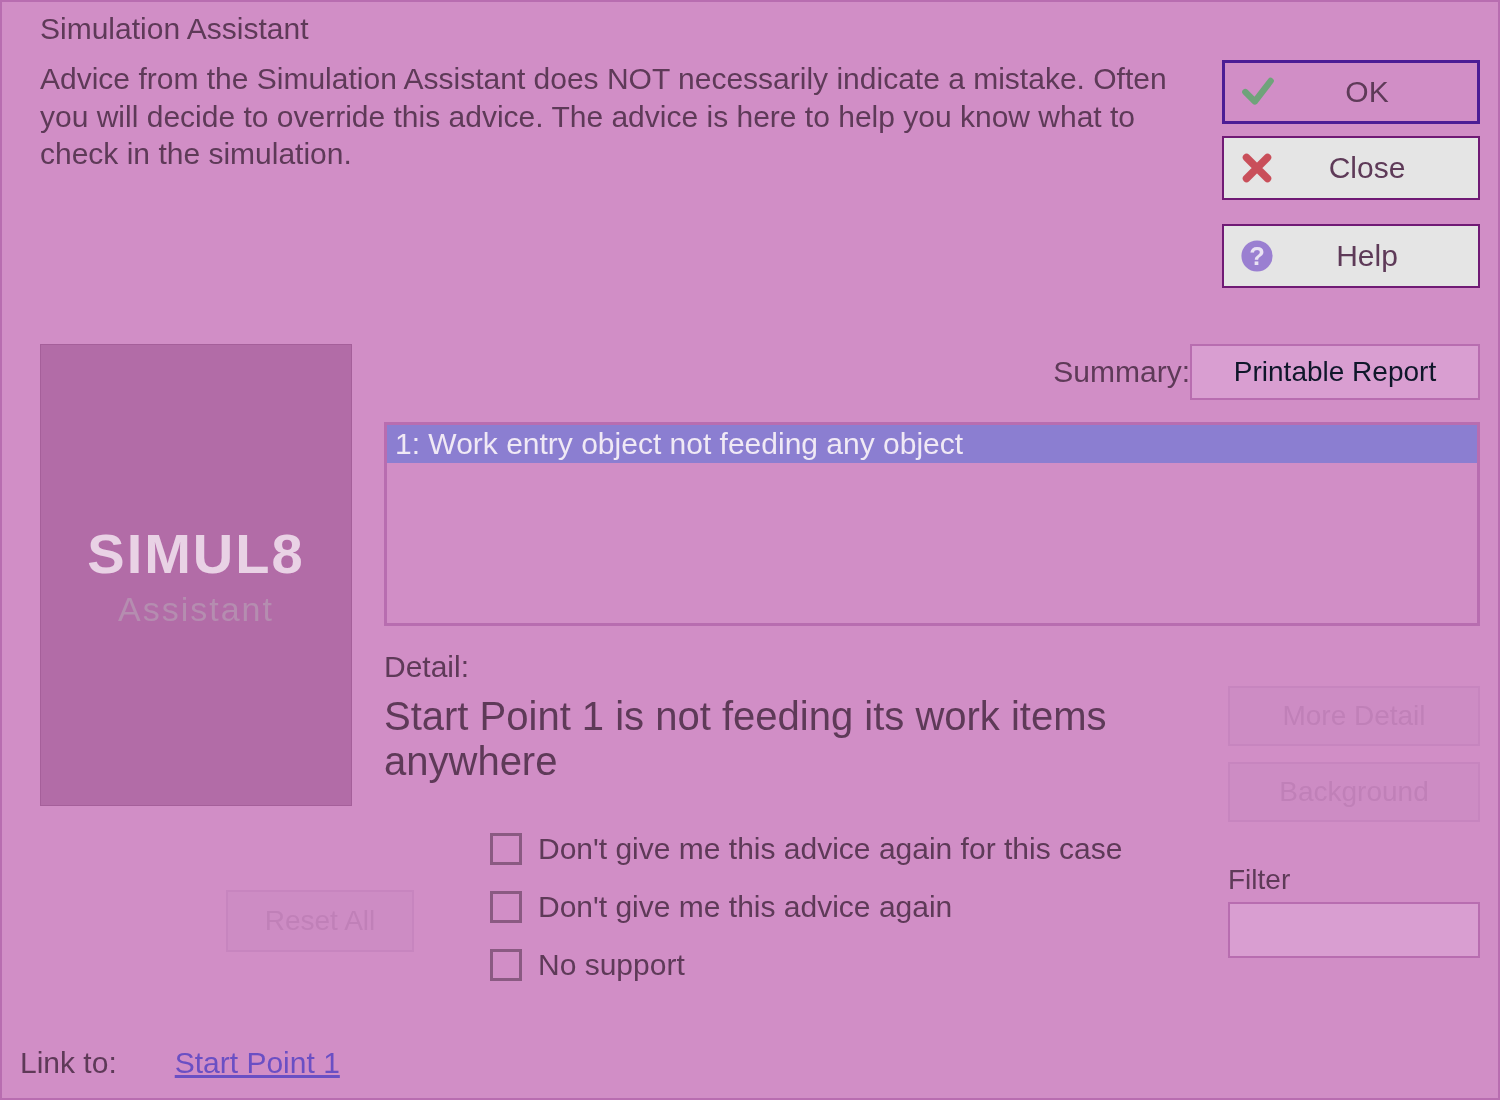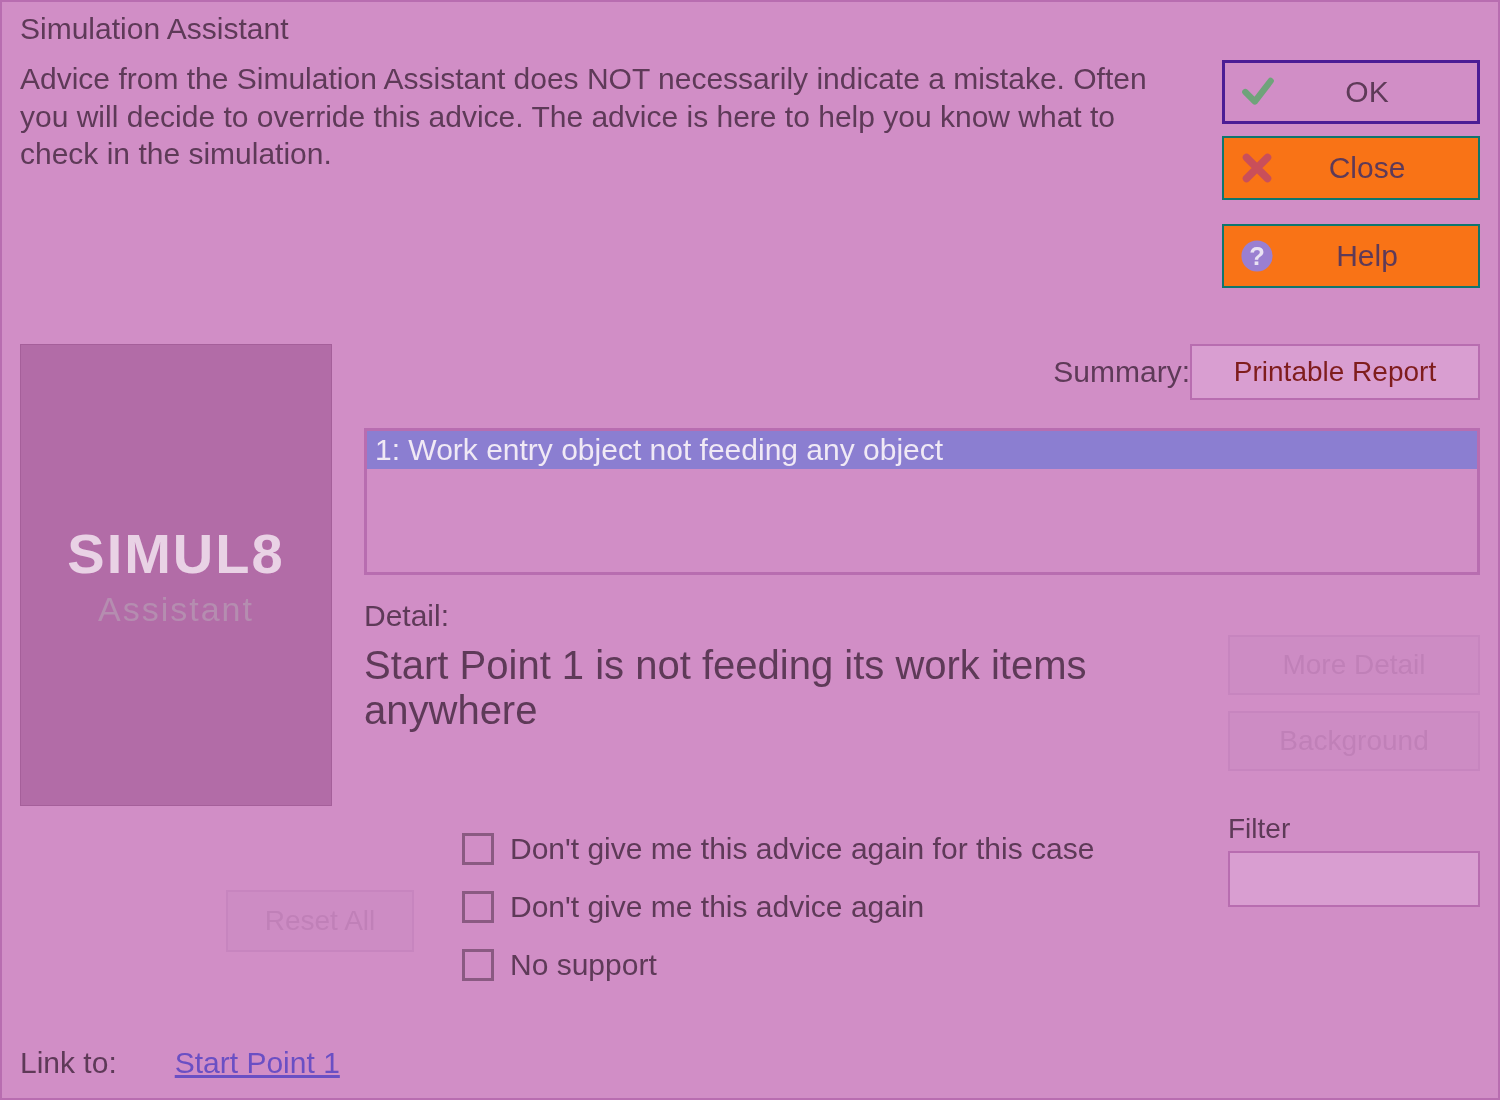--- a/index.html
+++ b/index.html
@@ -11,20 +11,21 @@
     width: 1500px;
     height: 1100px;
     overflow: hidden;
   }
   .window {
     width: 1500px;
     height: 1100px;
     background: #d18ec6;
     border: 2px solid #b86db0;
     position: relative;
+    padding-left: 20px;
   }
   .titlebar {
     padding: 10px 18px 4px 18px;
     font-size: 30px;
     color: #5e3a58;
   }
   .content {
     padding: 10px 18px;
     position: relative;
   }
@@ -40,22 +41,22 @@
     padding-right: 8px;
   }
   .right-buttons {
     width: 258px;
     display: flex;
     flex-direction: column;
     gap: 12px;
   }
   .btn {
     height: 64px;
-    border: 2px solid #0f766e;
-    background: #f97316;
+    border: 2px solid #701a75;
+    background: #e5e5e5;
     display: flex;
     align-items: center;
     font-size: 28px;
     color: #5e3a58;
     cursor: pointer;
     padding: 0 12px;
   }
   .btn.ok {
     border: 3px solid #4c1d95;
     background: #d18ec6;
@@ -110,30 +111,30 @@
   .label {
     font-size: 30px;
     color: #5e3a58;
   }
   .printable-btn {
     width: 290px;
     height: 56px;
     border: 2px solid #b86db0;
     background: #d99ed1;
     font-size: 28px;
-    color: #7f1d1d;
+    color: #0f172a;
     display: flex;
     align-items: center;
     justify-content: center;
     cursor: pointer;
   }
   .summary-list {
-    margin-top: 28px;
+    margin-top: 22px;
     width: 100%;
-    height: 147px;
+    height: 204px;
     border: 3px solid #b86db0;
     background: #d18ec6;
     overflow: hidden;
   }
   .summary-item {
     background: #8b7ed1;
     color: #f0e9f5;
     font-size: 30px;
     padding: 2px 8px;
     cursor: pointer;
@@ -175,21 +176,21 @@
     height: 56px;
     border: 2px solid #b86db0;
     background: #d99ed1;
     margin-top: 6px;
   }
   .checks-row {
     position: absolute;
     left: 224px;
     top: 830px;
     display: flex;
-    gap: 48px;
+    gap: 76px;
     align-items: flex-start;
   }
   .reset-btn {
     width: 188px;
     height: 62px;
     border: 2px solid #c785bf;
     background: #cd8cc4;
     color: #c080b8;
     font-size: 28px;
     display: flex;

